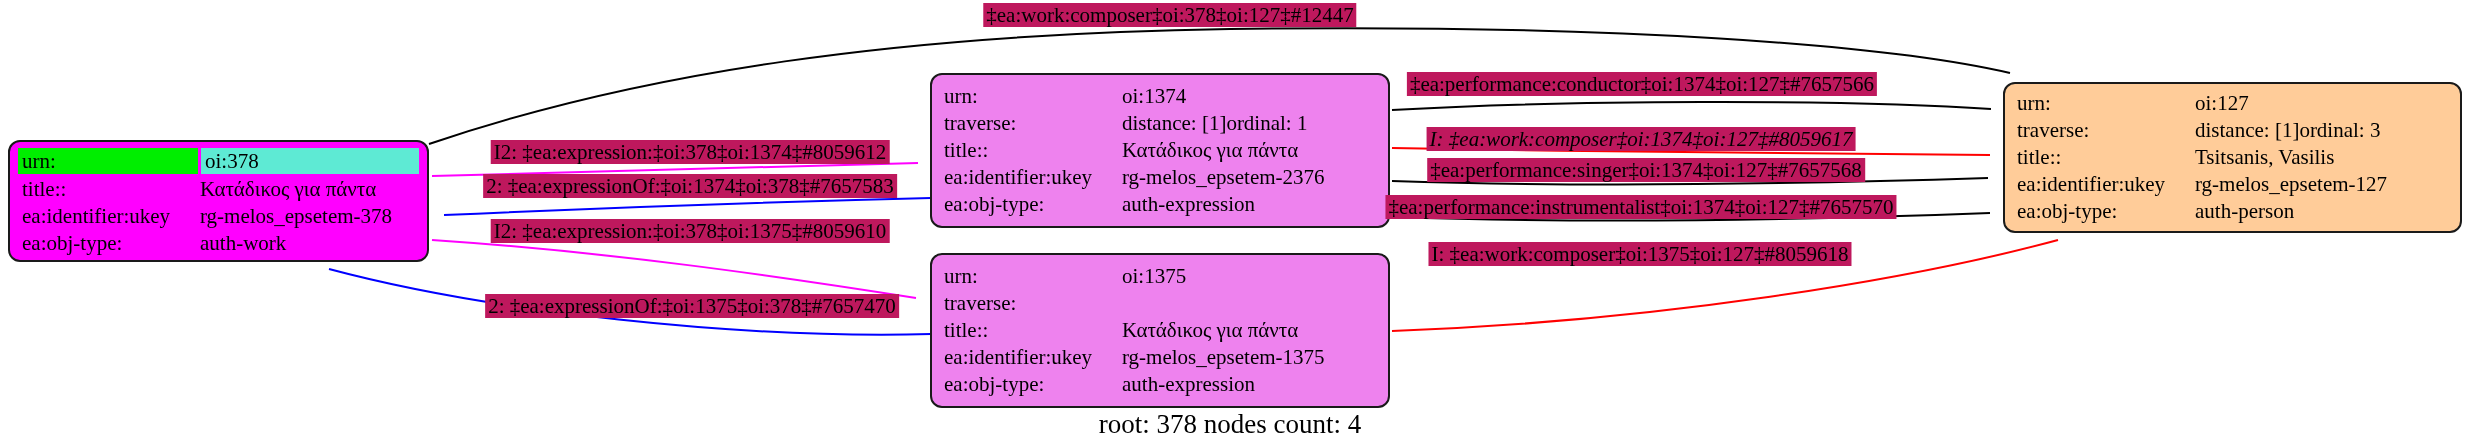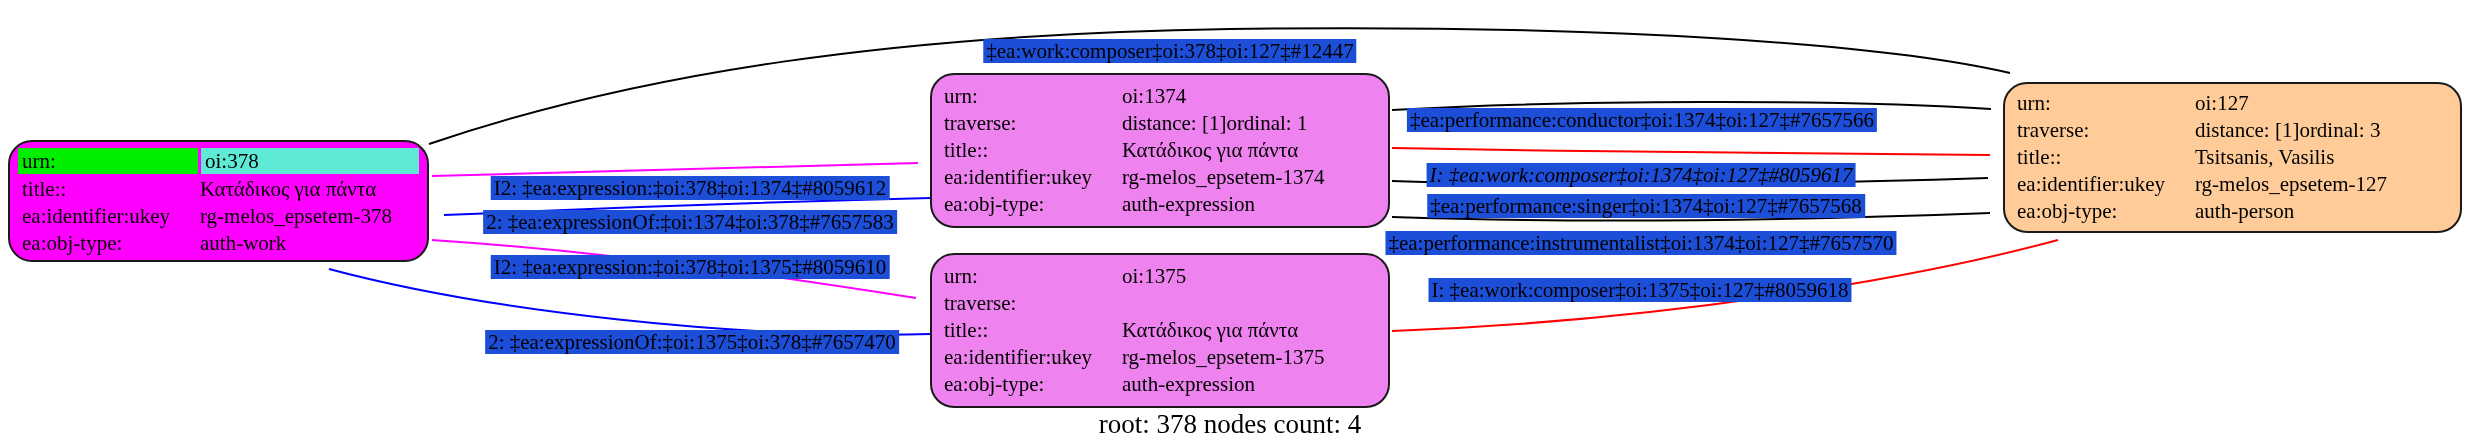--- a/index.html
+++ b/index.html
@@ -10,21 +10,21 @@
     font-family:"Liberation Serif","DejaVu Serif",serif;
     color:#000;
     overflow:hidden;
   }
   svg.edges{position:absolute;left:0;top:0;width:2465px;height:443px;}
   svg.edges path{fill:none;stroke-width:2px;}
   .node{
     position:absolute;
     box-sizing:border-box;
     border:2px solid #1a1a1a;
-    border-radius:24px;
+    border-radius:12px;
     display:flex;
     flex-direction:column;
     justify-content:center;
     padding:4px 0;
   }
   .row{
     height:27px;line-height:27px;
     display:grid;
     grid-template-columns:178px 1fr;
     padding:0 12px;
@@ -38,24 +38,23 @@
     grid-template-columns:180px 1fr;
     grid-column-gap:3px;
   }
   .row.header .cell{padding-left:4px;}
   .ord{}
   .edge-label{
     position:absolute;
     transform:translate(-50%,-50%);
     font-size:21px;
     white-space:nowrap;
-    background:#1d4ed8;
+    background:#be185d;
     padding:0 3px;
     line-height:24px;
-    margin-top:36px;
   }
   .caption{
     position:absolute;
     transform:translate(-50%,-50%);
     font-size:27px;
     white-space:nowrap;
   }
 </style>
 </head>
 <body>
@@ -117,21 +116,21 @@
     <div class="row">
       <div class="cell">traverse:</div>
       <div class="cell"><span>distance: [1]</span><span class="ord">ordinal: 1</span></div>
     </div>
     <div class="row">
       <div class="cell">title::</div>
       <div class="cell">Κατάδικος για πάντα</div>
     </div>
     <div class="row">
       <div class="cell">ea:identifier:ukey</div>
-      <div class="cell">rg-melos_epsetem-1374</div>
+      <div class="cell">rg-melos_epsetem-2376</div>
     </div>
     <div class="row">
       <div class="cell">ea:obj-type:</div>
       <div class="cell">auth-expression</div>
     </div>
   </div>
 
   <div class="node" style="left: 930px; top: 253px; width: 460px; height: 155px; background: rgb(238, 130, 238);">
     <div class="row">
       <div class="cell">urn:</div>

